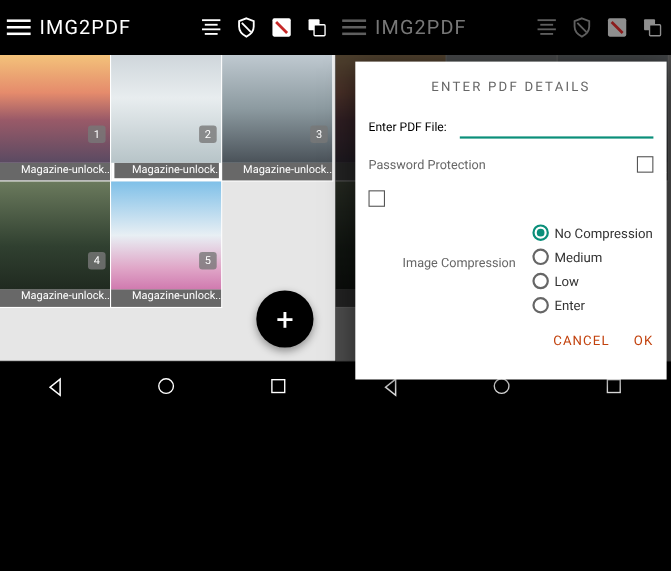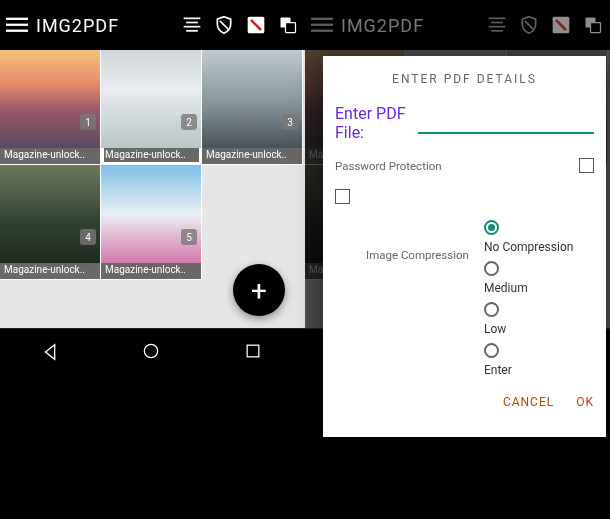--- a/index.html
+++ b/index.html
@@ -34,21 +34,21 @@
   flex: 1; width: 100%; position: relative;
 }
 .thumb .num {
   position: absolute; bottom: 18px; right: 4px;
   width: 16px; height: 16px; border-radius: 3px;
   background: rgba(120,120,120,.8); color: #fff;
   font-size: 10px; display: flex; align-items: center; justify-content: center;
 }
 .thumb .cap {
   height: 16px; background: rgba(90,90,90,.9); color: #fff;
-  font-size: 10px; padding: 1px 4px; overflow: hidden; white-space: nowrap;
+  font-size: 10px; padding: 1px 19px; overflow: hidden; white-space: nowrap;
 }
 .thumb.sel { outline: 3px solid #fff; outline-offset: -3px; }
 
 .fab {
   position: absolute; bottom: 12px; right: 20px;
   width: 52px; height: 52px; border-radius: 50%;
   background: #000; color: #fff; font-size: 28px;
   display: flex; align-items: center; justify-content: center;
   box-shadow: 0 3px 8px rgba(0,0,0,.4);
 }
@@ -75,34 +75,34 @@
 
 .dialog {
   position: absolute; top: 56px; left: 18px; right: 4px;
   background: #fff; color: #333; box-shadow: 0 6px 24px rgba(0,0,0,.5);
   padding: 16px 12px 28px 12px;
   font-size: 12px;
 }
 .dlg-title { text-align: center; font-size: 12px; letter-spacing: 2px; color: #666; margin-bottom: 18px; }
 .row { display: flex; align-items: center; margin-bottom: 16px; gap: 6px; }
 .row .lbl { color: #666; font-size: 11.5px; }
-.row.filerow .lbl { font-size: 16px; color: #6d28d9; width: 98px; }
+.row.filerow .lbl { font-size: 11px; color: #000000; width: 98px; }
 .underline-input {
   flex: 1; border: none; border-bottom: 2px solid #0a8f7a;
   outline: none; height: 22px; font-size: 13px; background: transparent;
 }
 .chk {
   width: 15px; height: 15px; border: 1.5px solid #555; background: #fff;
 }
 .row.between { justify-content: space-between; }
 .row.between .lbl { width: 120px; }
 
 .radio-group { display: flex; gap: 8px; }
 .radio-col { display: flex; flex-direction: column; gap: 7px; }
-.radio-row { display: flex; align-items: flex-start; gap: 5px; font-size: 12px; color: #333; flex-direction: column; }
+.radio-row { display: flex; align-items: flex-end; gap: 5px; font-size: 12px; color: #333; }
 .radio {
   width: 15px; height: 15px; border-radius: 50%;
   border: 2px solid #666; display: flex; align-items: center; justify-content: center;
 }
 .radio.sel { border-color: #0a8f7a; }
 .radio.sel::after { content: ''; width: 7px; height: 7px; border-radius: 50%; background: #0a8f7a; }
 
 .dlg-actions { display: flex; justify-content: flex-end; gap: 22px; margin-top: 18px; font-size: 12px; color: #c2410c; letter-spacing: 1px; }
 .dlg-actions span { cursor: pointer; }
 

